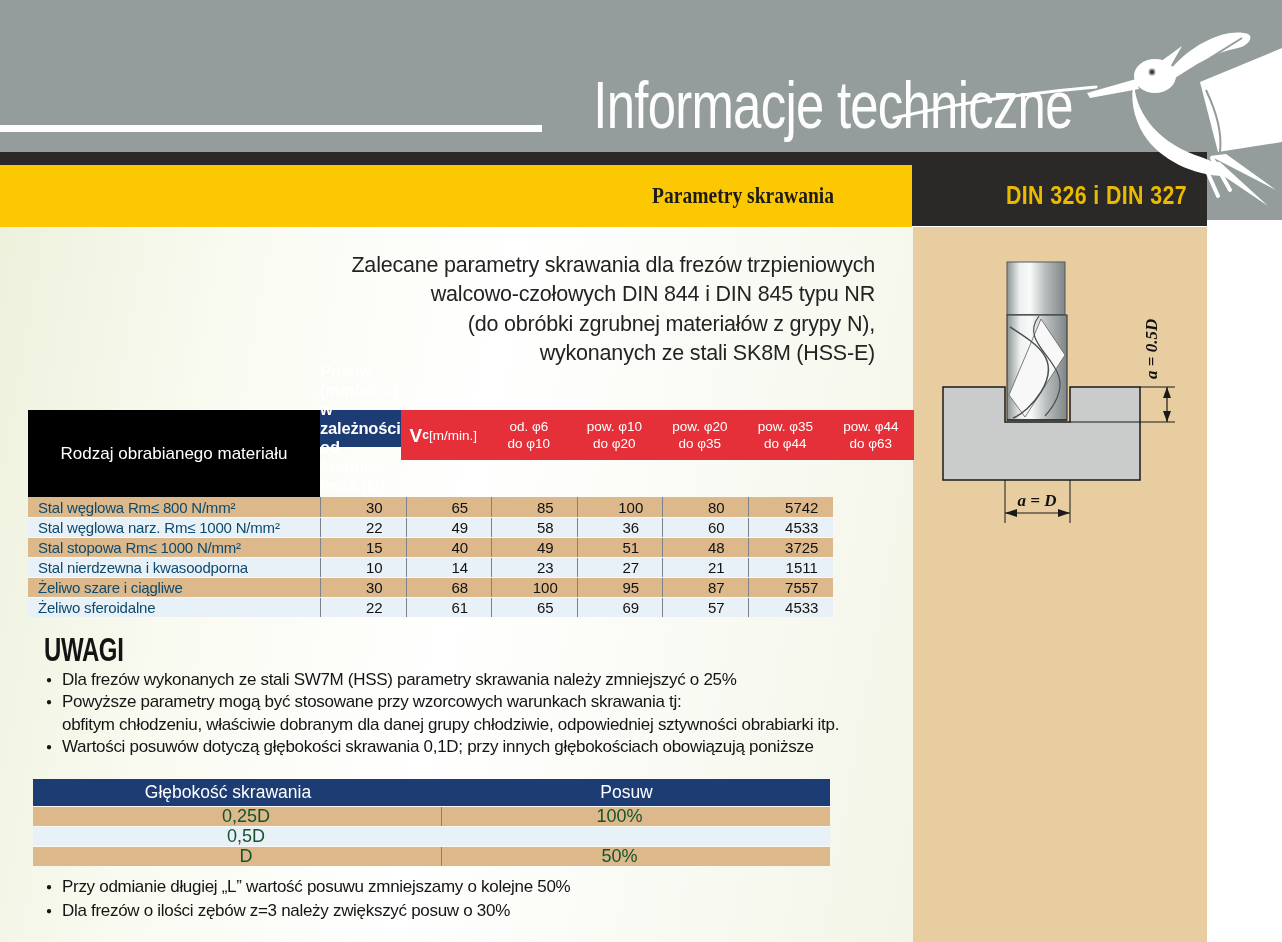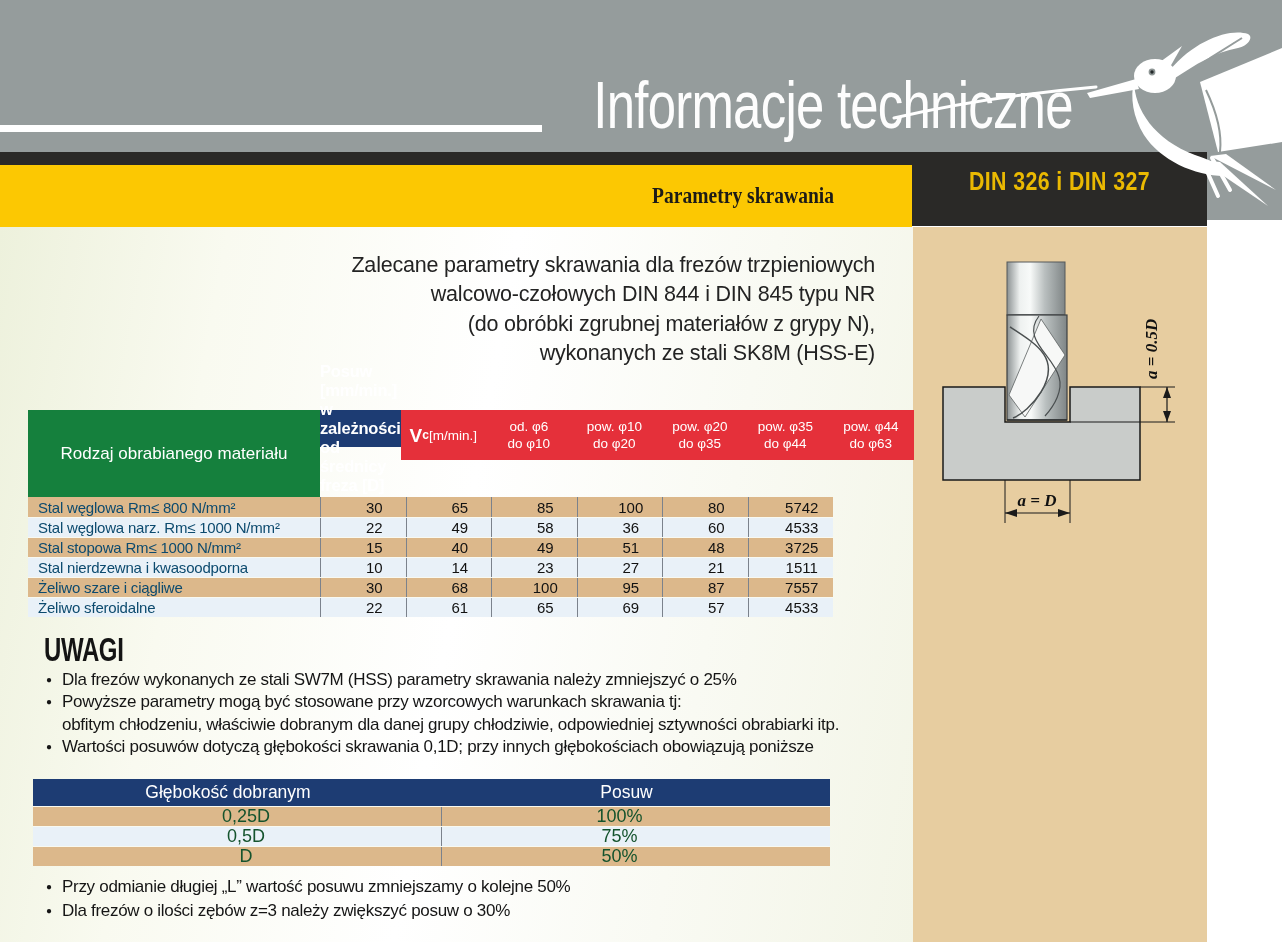--- a/index.html
+++ b/index.html
@@ -22,32 +22,32 @@
     letter-spacing:-1px; white-space:nowrap; transform:scaleX(0.76); transform-origin:100% 50%;
   }
   .swoosh { position:absolute; left:890px; top:60px; }
   .bird   { position:absolute; left:1060px; top:10px; }
   .section-label {
     position:absolute; right:448px; top:165px; height:62px; display:flex; align-items:center;
     font-family:"Liberation Serif", serif; font-weight:bold; font-size:23px; color:#1c1b18;
     transform:scaleX(0.85); transform-origin:100% 50%; white-space:nowrap;
   }
   .din-label {
-    position:absolute; left:912px; top:152px; width:295px; height:58px;
-    display:flex; align-items:center; justify-content:center;
+    position:absolute; left:912px; top:166px; width:295px; height:58px;
+    display:flex; align-items:center; justify-content:flex-end;
   }
   .din-label span { font-weight:bold; font-size:26px; color:#eab902; letter-spacing:0.5px;
     transform:scaleX(0.82); white-space:nowrap; }
   
   .intro { position:absolute; right:407px; top:251px; text-align:right; font-size:21.5px;
     line-height:29.4px; color:#232323; letter-spacing:-0.2px; white-space:nowrap; }
   
   .mt { position:absolute; left:28px; top:410px; width:805px; }
   .mt-head { display:flex; height:87px; }
-  .mt-corner { width:292px; background:#15803d; color:#fff; display:flex; align-items:center;
+  .mt-corner { width:292px; background:#000000; color:#fff; display:flex; align-items:center;
     justify-content:center; font-size:17px; }
   .mt-right { width:513px; display:flex; }
   .mt-group { height:37px; background:#1d3c73; color:#fff; display:flex; align-items:center;
     justify-content:center; font-size:16.5px; font-weight:bold; letter-spacing:-0.2px; }
   .mt-cols { height:50px; background:#e5303a; display:flex; }
   .mt-colcell { width:85.5px; display:flex; flex-direction:column; align-items:center;
     justify-content:center; color:#fff; font-size:13.5px; line-height:17px; }
   .mt-vc { flex-direction:row; font-size:13.5px; }
   .mt-vc .vc-v { font-weight:bold; font-size:19px; }
   .mt-vc sub { font-weight:bold; font-size:12px; }
@@ -236,30 +236,29 @@
     </div>
     <div class="b-cont">obfitym chłodzeniu, właściwie dobranym dla danej grupy chłodziwie, odpowiedniej sztywności obrabiarki itp.</div>
     <div class="b-line">
       <span class="b-dot">●</span>
       <span>Wartości posuwów dotyczą głębokości skrawania 0,1D; przy innych głębokościach obowiązują poniższe</span>
     </div>
   </div>
 
   <div class="dt">
     <div class="dt-head">
-      <div class="dt-h1">Głębokość dobranym</div>
+      <div class="dt-h1">Głębokość skrawania</div>
       <div class="dt-h2">Posuw</div>
     </div>
     <div class="dt-row row-tan">
       <div class="dt-c1">0,25D</div>
       <div class="dt-c2">100%</div>
     </div>
     <div class="dt-row row-blue">
       <div class="dt-c1">0,5D</div>
-      <div class="dt-c2">75%</div>
     </div>
     <div class="dt-row row-tan">
       <div class="dt-c1">D</div>
       <div class="dt-c2">50%</div>
     </div>
   </div>
 
   <div class="bullets footer-bullets">
     <div class="b-line">
       <span class="b-dot">●</span>

